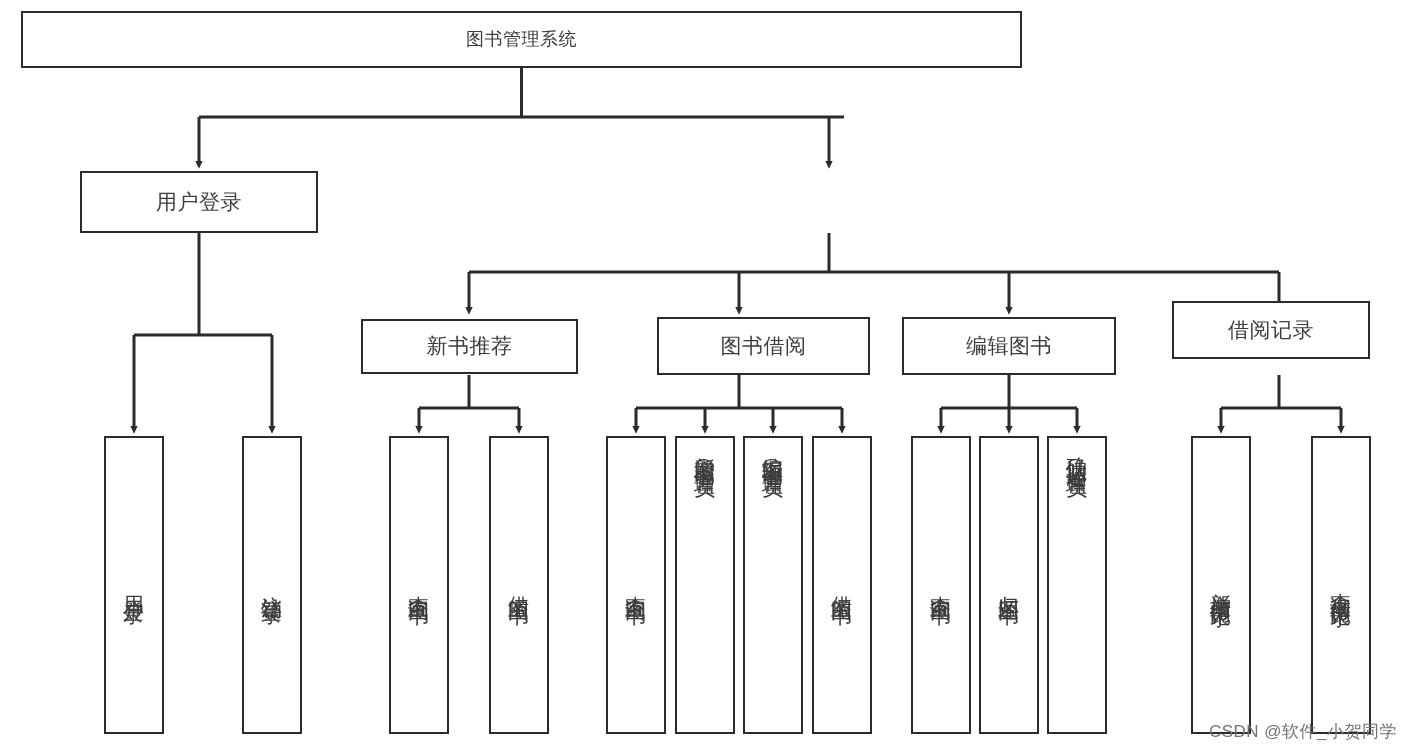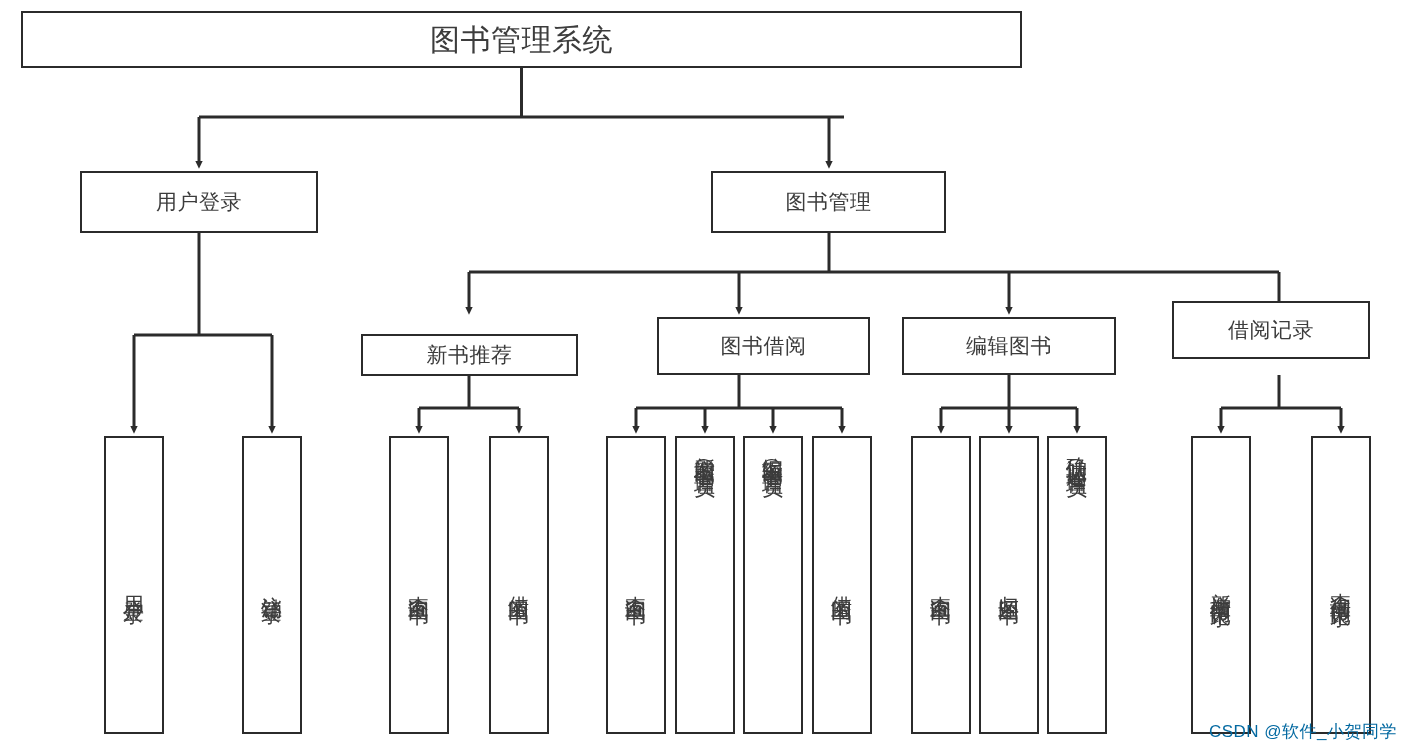--- a/index.html
+++ b/index.html
@@ -40,21 +40,21 @@
     color: #3c3c3c;
     line-height: 1.18;
     text-align: center;
     letter-spacing: 0.5px;
   }
   .node.horizontal .node-label {
     font-size: 21px;
     writing-mode: horizontal-tb;
   }
   .node.root .node-label {
-    font-size: 30px;
+    font-size: 18px;
   }
   .node.vertical {
     align-items: flex-start;
     padding-top: 2px;
   }
   .node.vertical .node-label {
     writing-mode: vertical-rl;
     text-orientation: upright;
     font-size: 21px;
     letter-spacing: 3px;
@@ -63,21 +63,21 @@
   }
   .node.vertical.center-text {
     align-items: center;
     padding-top: 0;
   }
   #watermark {
     position: absolute;
     right: 8px;
     bottom: 4px;
     font-size: 17px;
-    color: #0369a1;
+    color: #737373;
     white-space: nowrap;
     letter-spacing: 0.5px;
   }
 </style>
 </head>
 <body>
 
 <div id="diagram-root">
 
   <svg id="edge-layer" viewBox="0 0 1405 747" width="1405" height="747" xmlns="http://www.w3.org/2000/svg">
@@ -131,25 +131,22 @@
     </g>
   </svg>
 
   <div class="node horizontal root" style="left:21px; top:11px; width:1001px; height:57px;">
     <span class="node-label">图书管理系统</span>
   </div>
 
   <div class="node horizontal" style="left:80px; top:171px; width:238px; height:62px;">
     <span class="node-label">用户登录</span>
   </div>
-  <div class="node horizontal" style="left:711px; top:171px; width:235px; height:62px;">
-    <span class="node-label">图书管理</span>
-  </div>
-
-  <div class="node horizontal" style="left:361px; top:334px; width:217px; height:42px;">
+
+  <div class="node horizontal" style="left:361px; top:319px; width:217px; height:55px;">
     <span class="node-label">新书推荐</span>
   </div>
   <div class="node horizontal" style="left:633px; top:317px; width:213px; height:58px;margin-left:24px;">
     <span class="node-label">图书借阅</span>
   </div>
   <div class="node horizontal" style="left:902px; top:317px; width:214px; height:58px;">
     <span class="node-label">编辑图书</span>
   </div>
   <div class="node horizontal" style="left:1172px; top:301px; width:198px; height:58px;">
     <span class="node-label">借阅记录</span>

